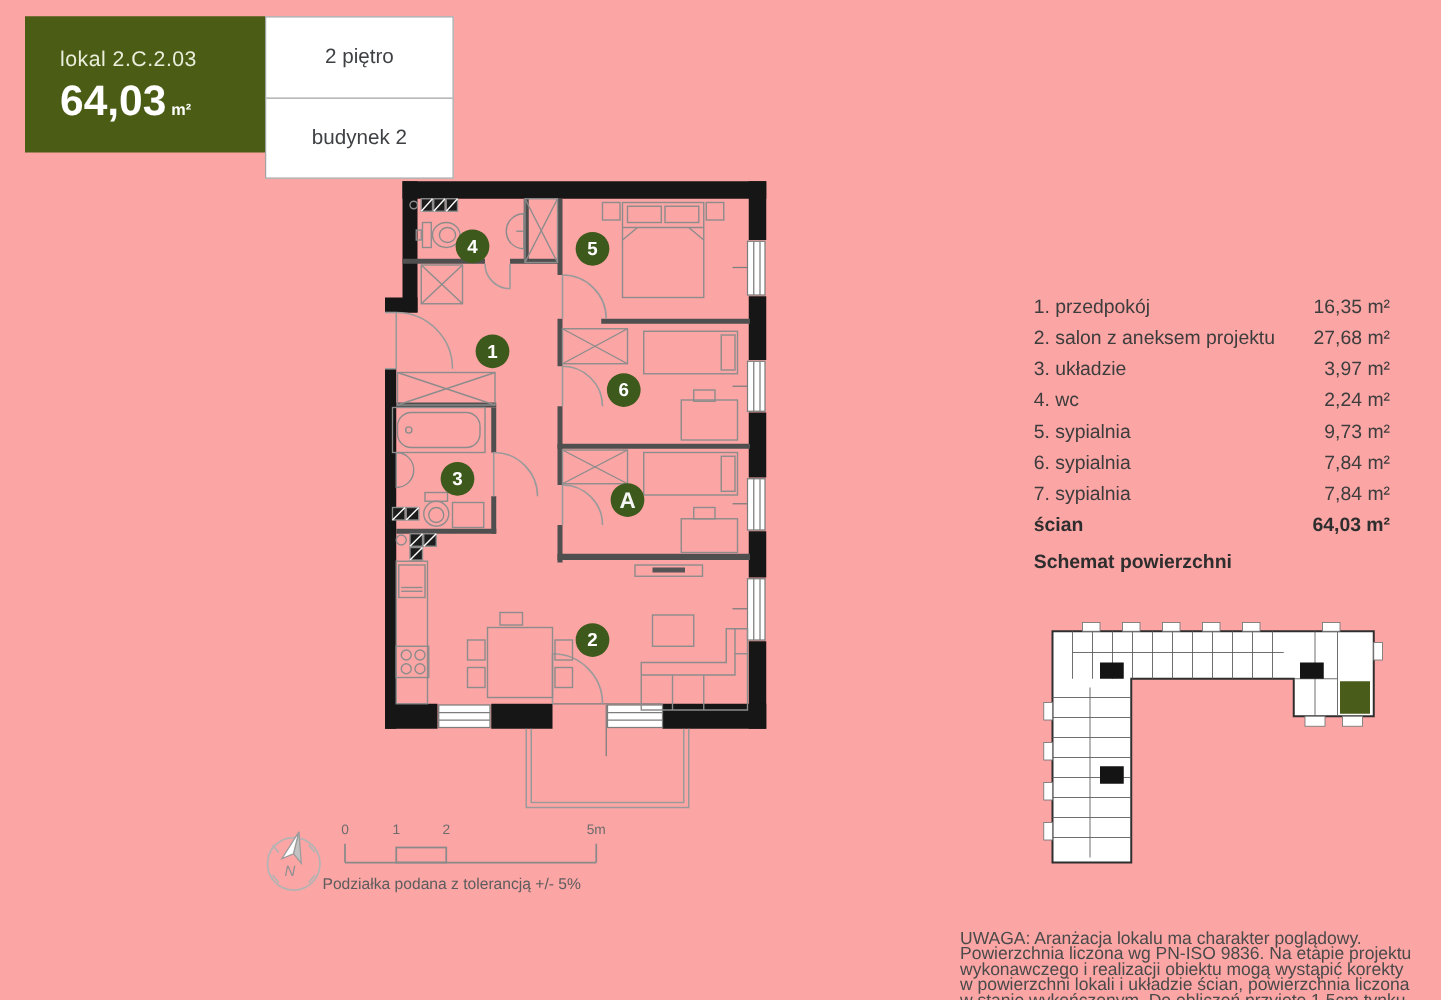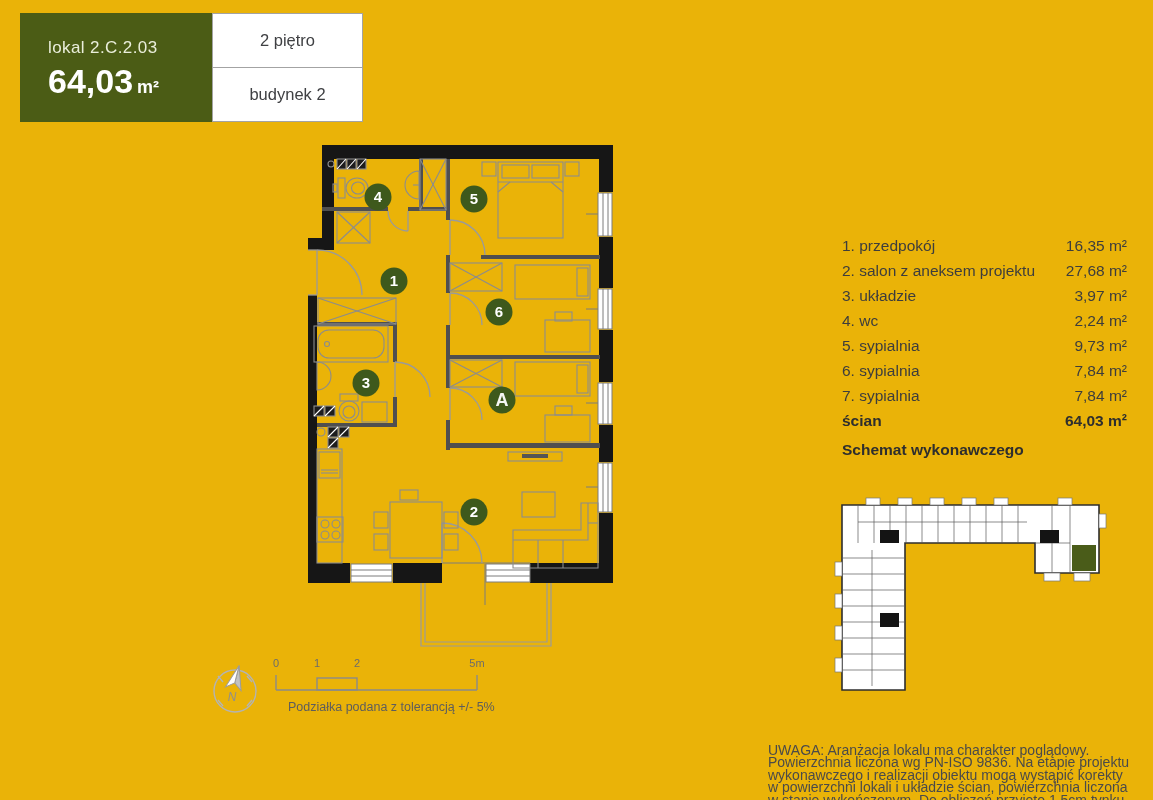--- a/index.html
+++ b/index.html
@@ -1,42 +1,42 @@
 <!DOCTYPE html>
 <html><head>
 <meta charset="utf-8">
 <style>
   html,body{margin:0;padding:0;background:#fff;}
   body{font-family:"Liberation Sans","DejaVu Sans",sans-serif;color:#3d3d3d;}
-  #canvas{position:relative;width:1153px;height:800px;background:#eab308;overflow:hidden;}
+  #canvas{position:relative;width:1153px;height:800px;background:#fca5a5;overflow:hidden;}
 
   
   .hdr-green{position:absolute;left:20px;top:13px;width:192px;height:109px;
     display:flex;flex-direction:column;justify-content:center;box-sizing:border-box;padding-left:28px;}
   .hdr-unit{font-size:17px;color:#eaeedb;letter-spacing:.4px;margin-bottom:6px;}
   .hdr-area{font-size:34px;font-weight:bold;color:#fff;line-height:1;}
-  .hdr-area .unit{font-size:18px;font-weight:bold;margin-left:4px;}
-  .hdr-boxes{position:absolute;left:212px;top:13px;width:151px;height:109px;box-sizing:border-box;
+  .hdr-area .unit{font-size:13px;font-weight:bold;margin-left:4px;}
+  .hdr-boxes{position:absolute;left:212px;top:13px;width:151px;height:130px;box-sizing:border-box;
     border:1px solid #a3a3a3;display:flex;flex-direction:column;background:#fff;}
   .hdr-box{flex:1;display:flex;align-items:center;justify-content:center;font-size:16.5px;color:#3f4043;}
   .hdr-box + .hdr-box{border-top:1px solid #a3a3a3;}
 
   
-  .legend{position:absolute;left:827px;top:237px;width:285px;margin-left:15px;}
+  .legend{position:absolute;left:827px;top:237px;width:285px;}
   .lrow{display:flex;justify-content:space-between;align-items:baseline;height:25px;font-size:15.5px;color:#3d3d3d;}
   .lrow .nm{white-space:nowrap;}
   .lrow.bold{font-weight:bold;color:#2e2e2e;}
   .ltitle{height:25px;font-size:15.5px;font-weight:bold;color:#2e2e2e;display:flex;align-items:center;}
 
   
   .plan{position:absolute;left:300px;top:140px;}
   .schematic{position:absolute;left:822px;top:490px;}
   .compass{position:absolute;left:203px;top:656px;}
   .scalebar{position:absolute;left:262px;top:655px;}
-  .scale-caption{position:absolute;left:288px;top:700px;font-size:12.5px;color:#5d5d5d;}
+  .scale-caption{position:absolute;left:258px;top:700px;font-size:12.5px;color:#5d5d5d;}
 
   .disclaimer{position:absolute;left:768px;top:744px;width:366px;font-size:14px;line-height:12.4px;color:#4a4a4a;}
 </style>
 </head>
 <body>
 
 <div id="canvas">
 
   <div class="hdr-green" style="background:#4b5c15;">
     <div class="hdr-unit">lokal 2.C.2.03</div>
@@ -306,21 +306,21 @@
         <span>7,84 m²</span>
       </div>
     <div class="lrow">
         <span class="nm"><span>7.</span> <span>sypialnia</span></span>
         <span>7,84 m²</span>
       </div>
     <div class="lrow bold">
         <span class="nm">ścian</span>
         <span>64,03 m²</span>
       </div>
-    <div class="ltitle">Schemat wykonawczego</div>
+    <div class="ltitle">Schemat powierzchni</div>
   </div>
 
   <div class="schematic">
   <svg width="330" height="205" viewBox="0 0 330 205">
     <g stroke="#2e2e2e" stroke-width="1.6" fill="#fff">
       <path d="M20,15 H277 V83 H213 V53 H83 V200 H20 Z"></path>
     </g>
     <g stroke="#5a5a5a" stroke-width="0.7" fill="none">
       <line x1="36" y1="15" x2="36" y2="53"></line>
           <line x1="52" y1="15" x2="52" y2="53"></line>

